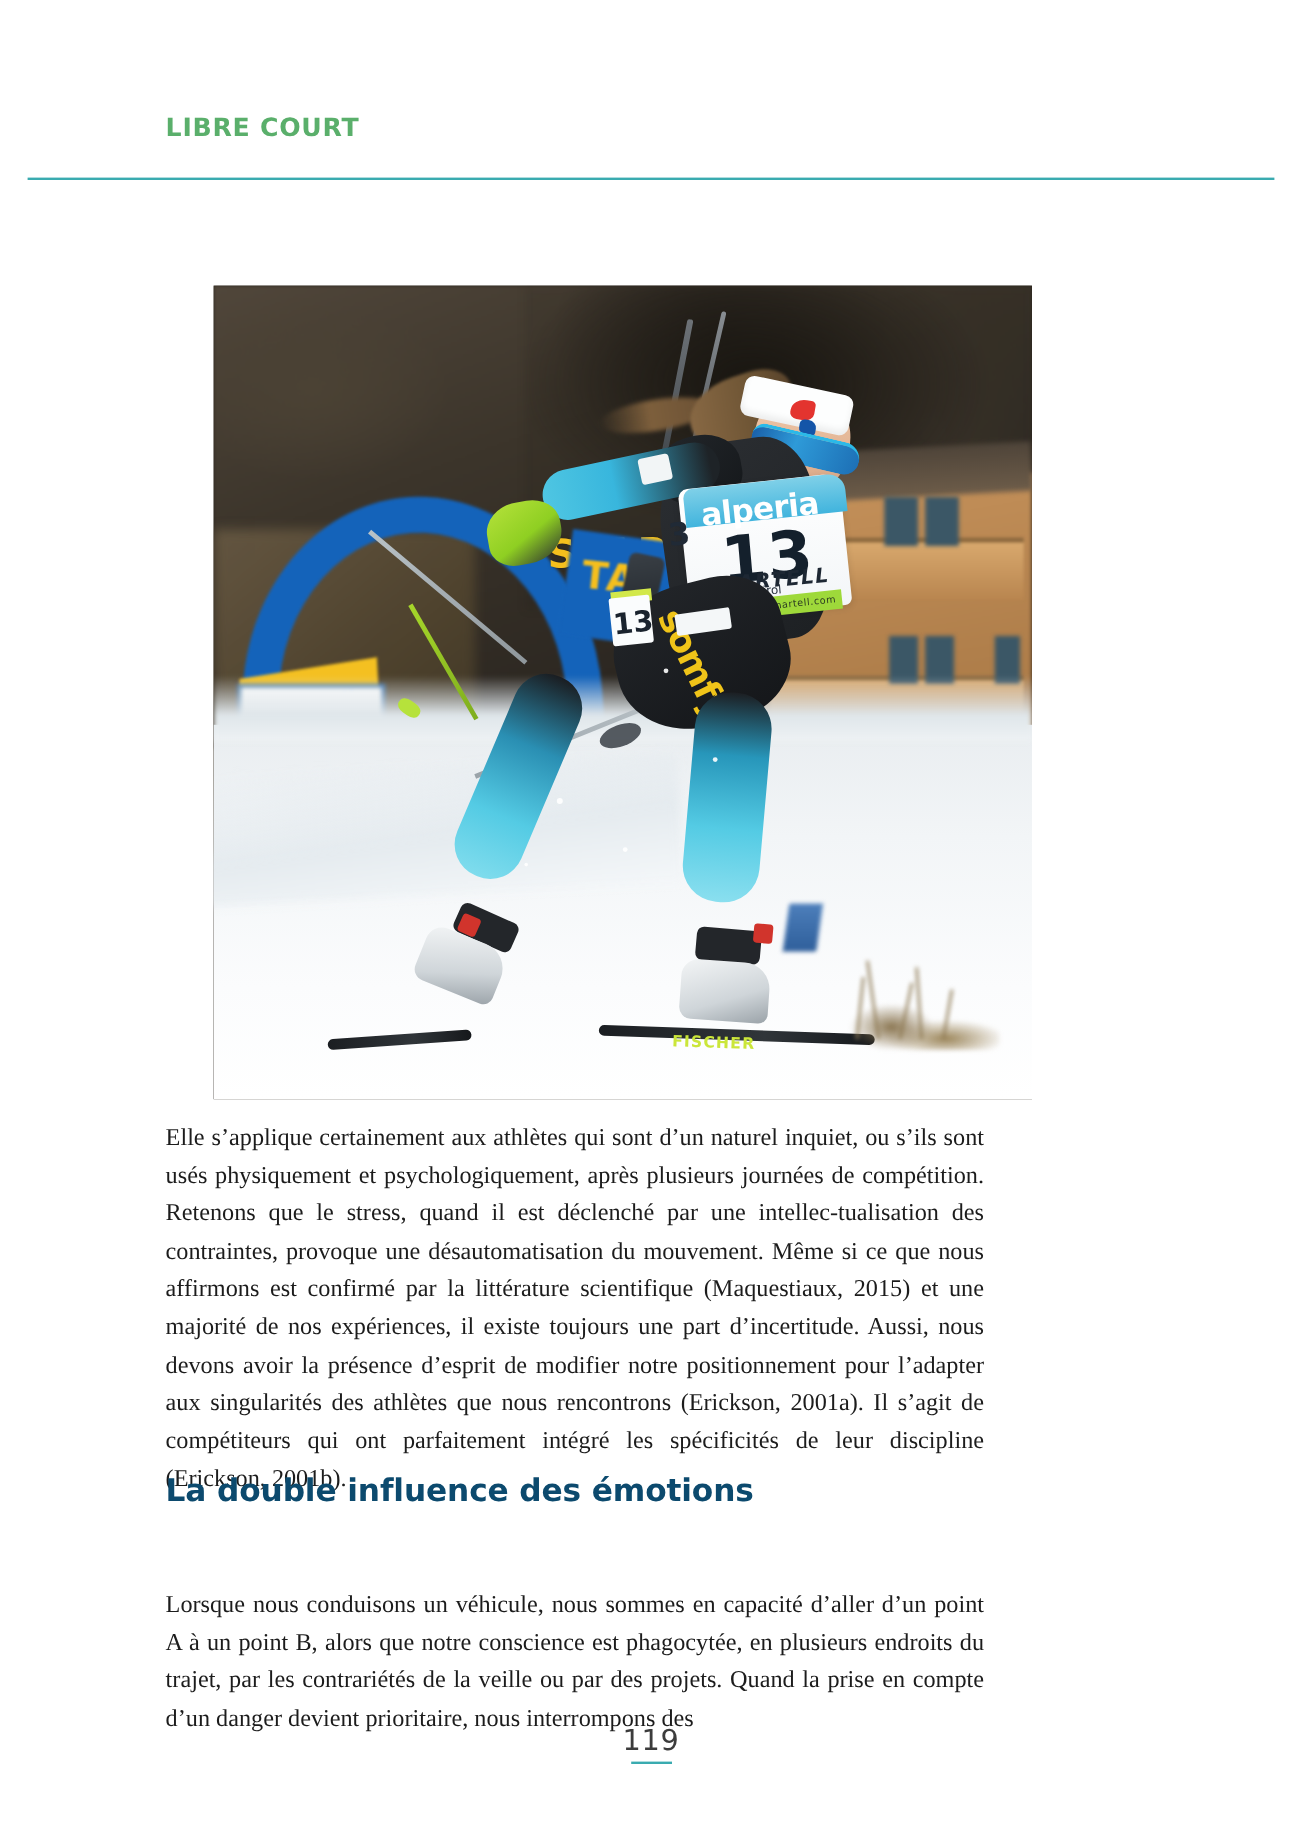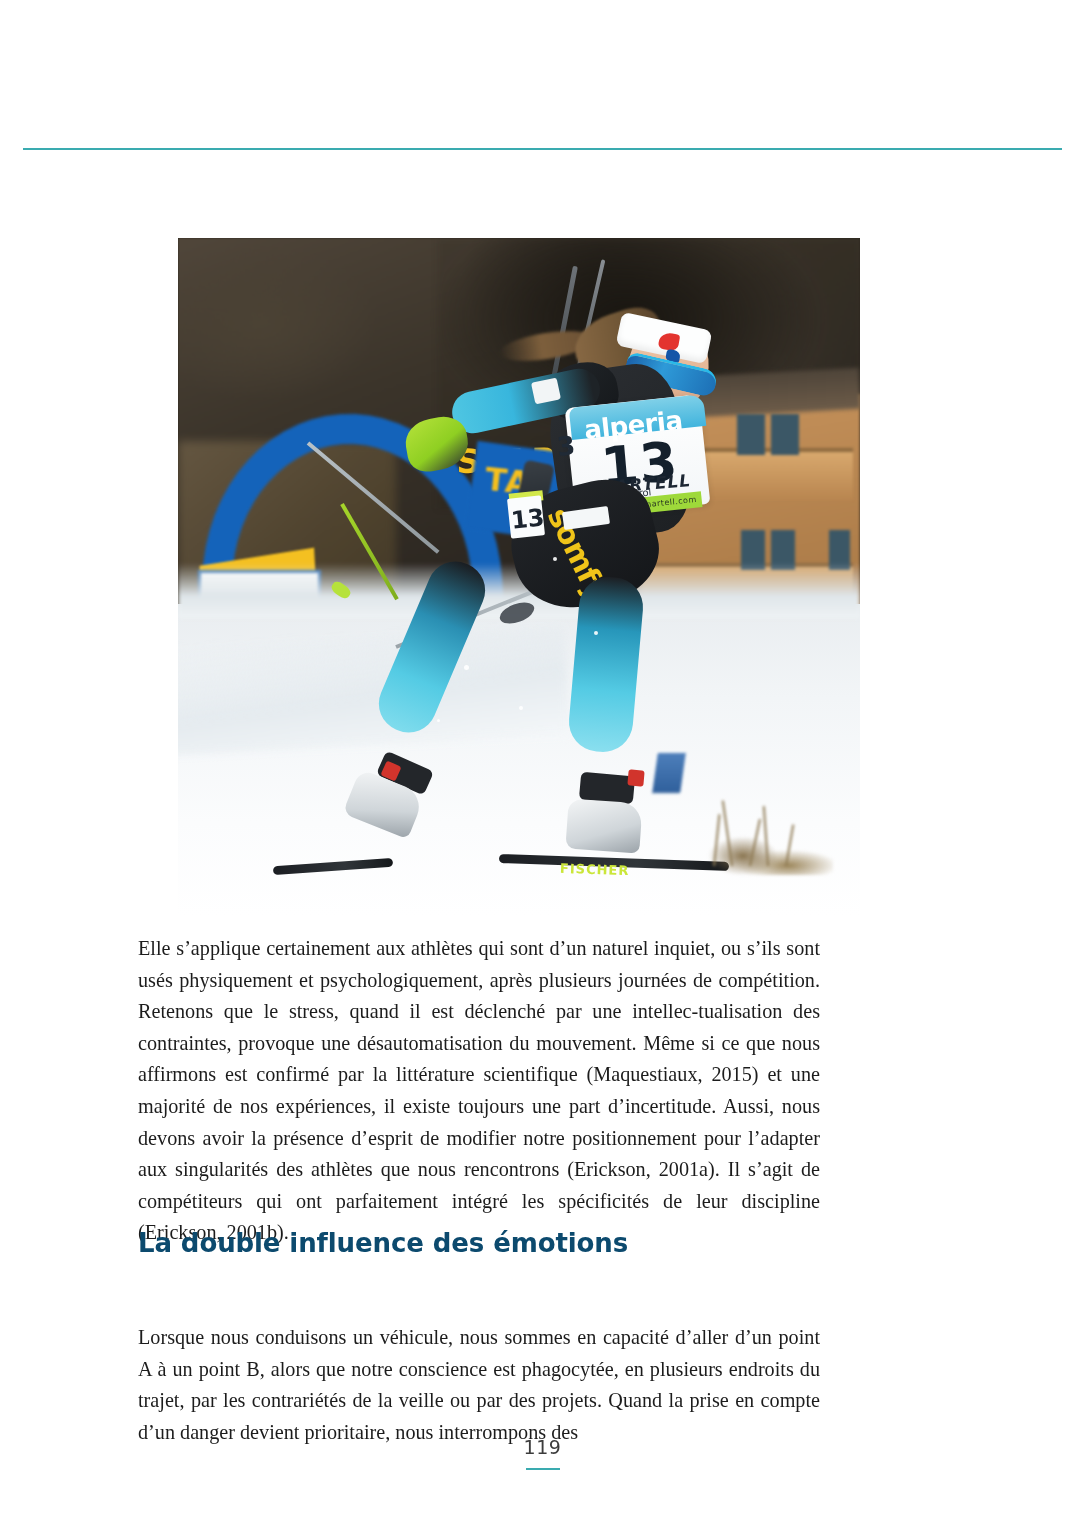--- a/index.html
+++ b/index.html
@@ -806,39 +806,42 @@
   
   .folio-wrap {
     position: absolute;
     left: 0;
     top: 1436px;
     width: 1085px;
     text-align: center;
   }
   .folio {
     font-family: "DejaVu Sans", sans-serif;
-    font-size: 19px;
+    font-size: 24px;
     color: #3c3c3c;
     letter-spacing: .5px;
   }
   .folio-rule {
     position: absolute;
     left: 50%;
     top: 1468px;
     transform: translateX(-50%);
     width: 34px;
     height: 2px;
     background: #3aabb0;
   }
 </style>
 </head>
 <body>
 
 <div class="page">
 
+  <div class="running-header">
+    <div class="running-header-text">LIBRE COURT</div>
+  </div>
   <div class="header-rule"></div>
 
   <figure class="figure">
     <div class="photo">
 
       <div class="bg-forest"></div>
       <div class="bg-forest-dark"></div>
       <div class="bg-bank"></div>
 
       <div class="chalet"></div>

